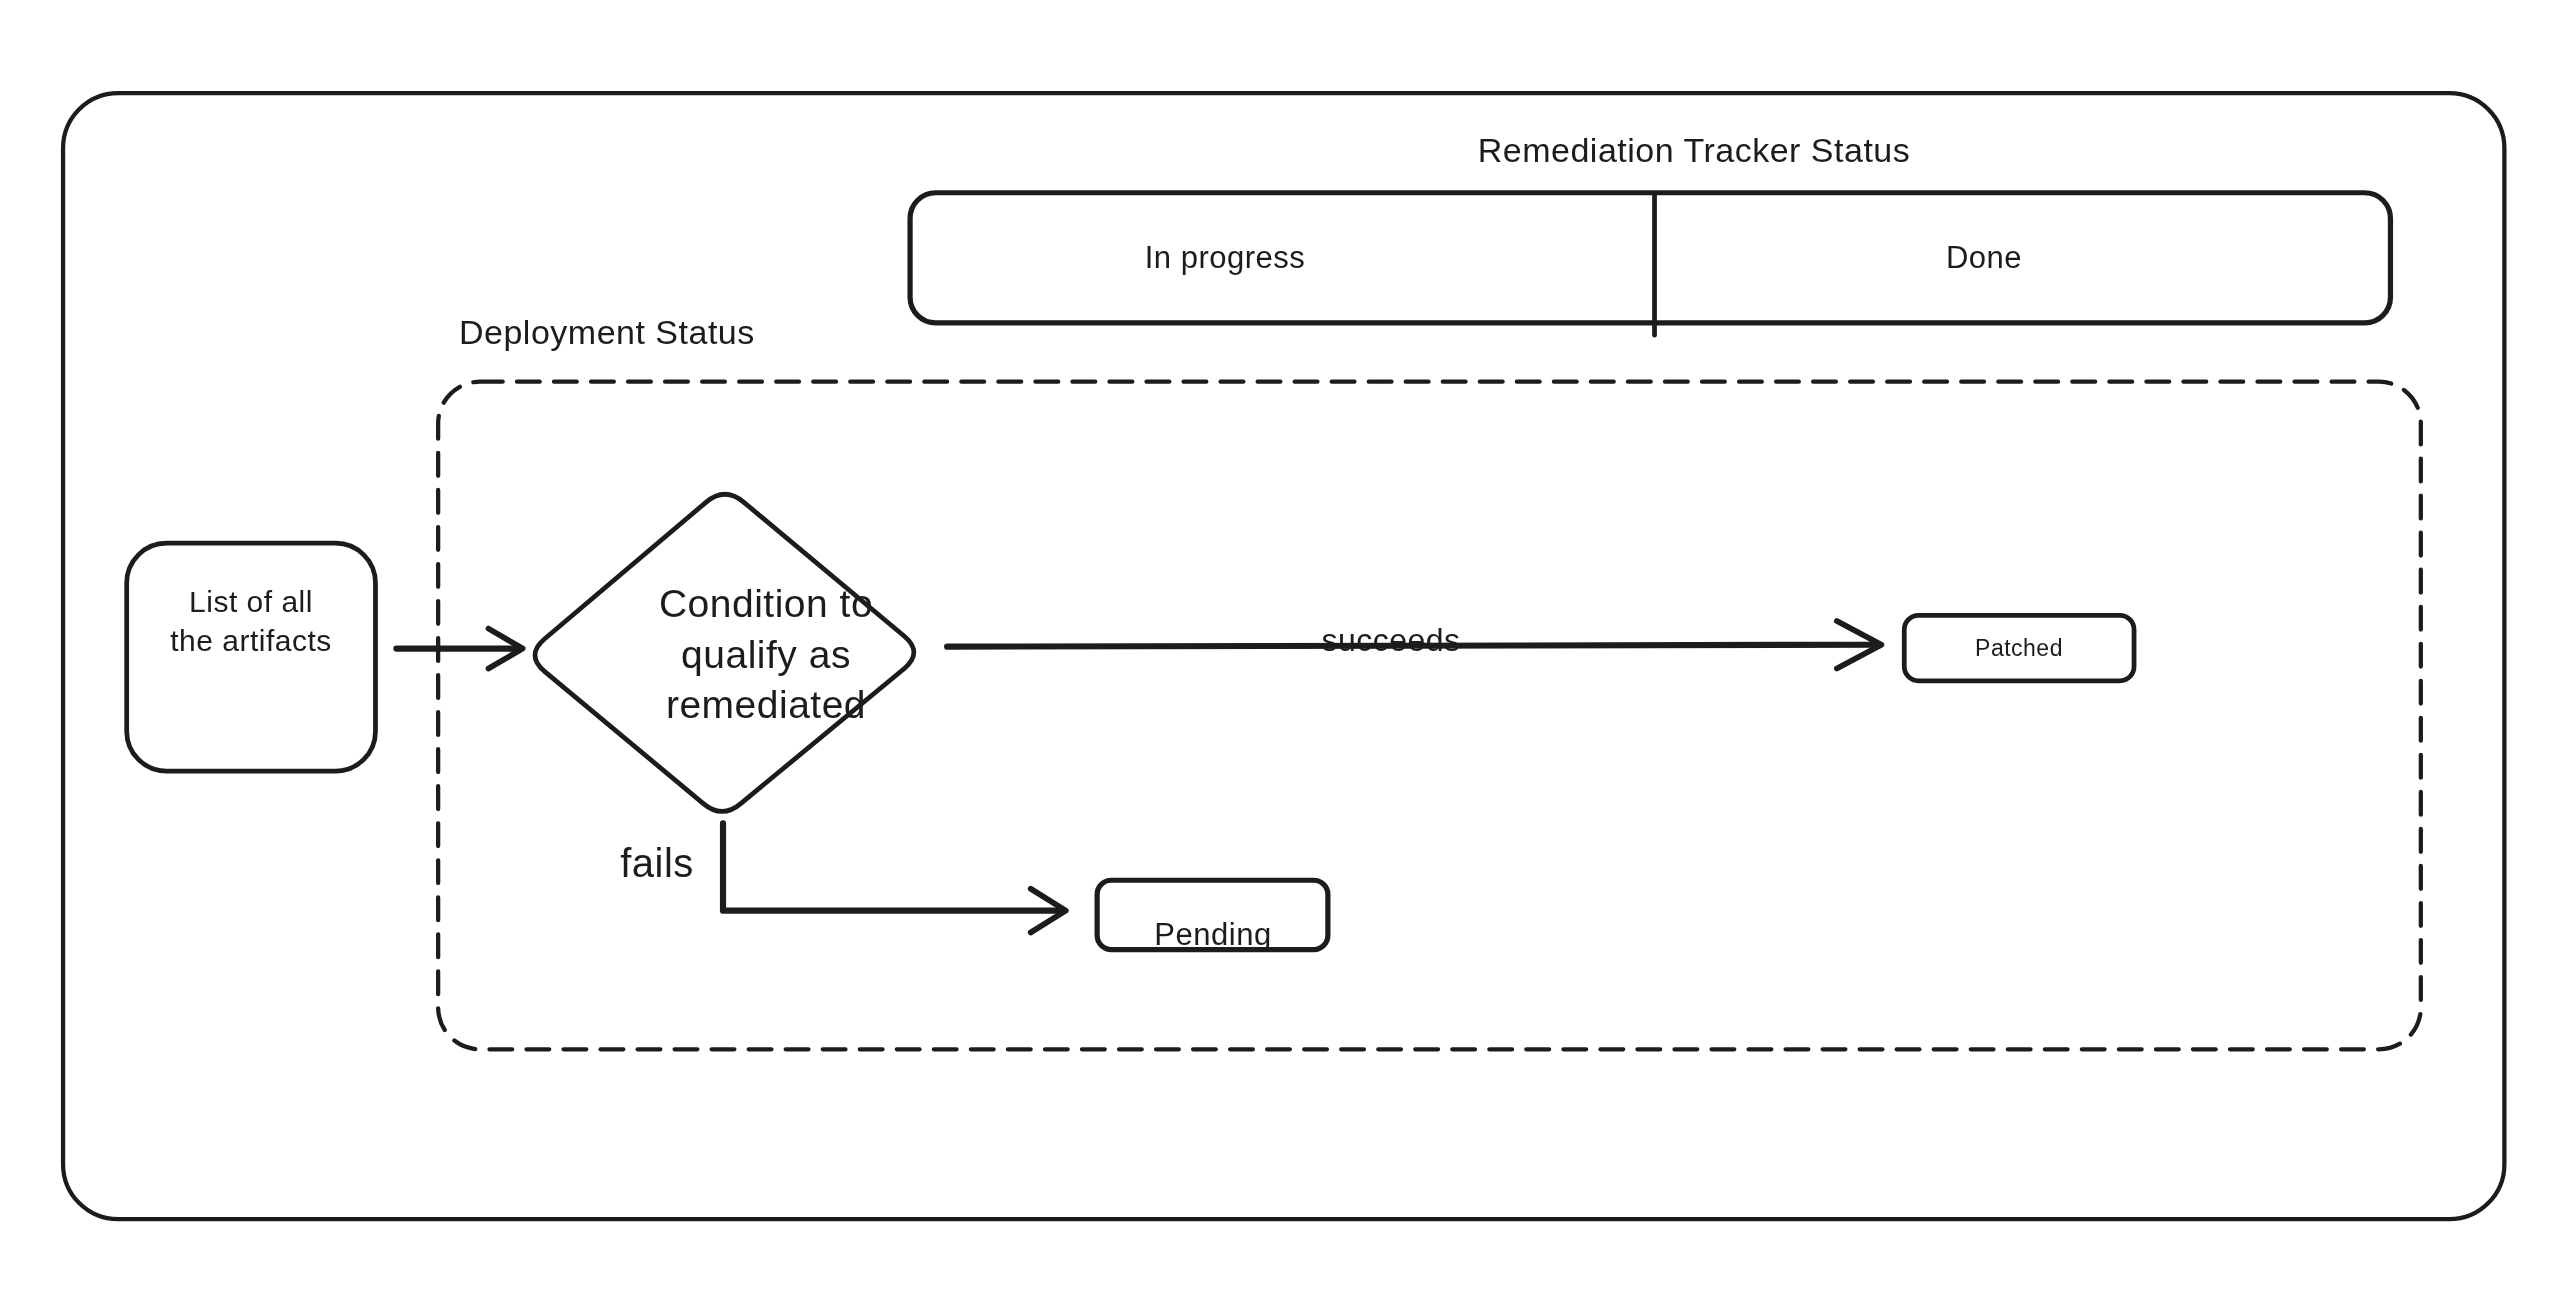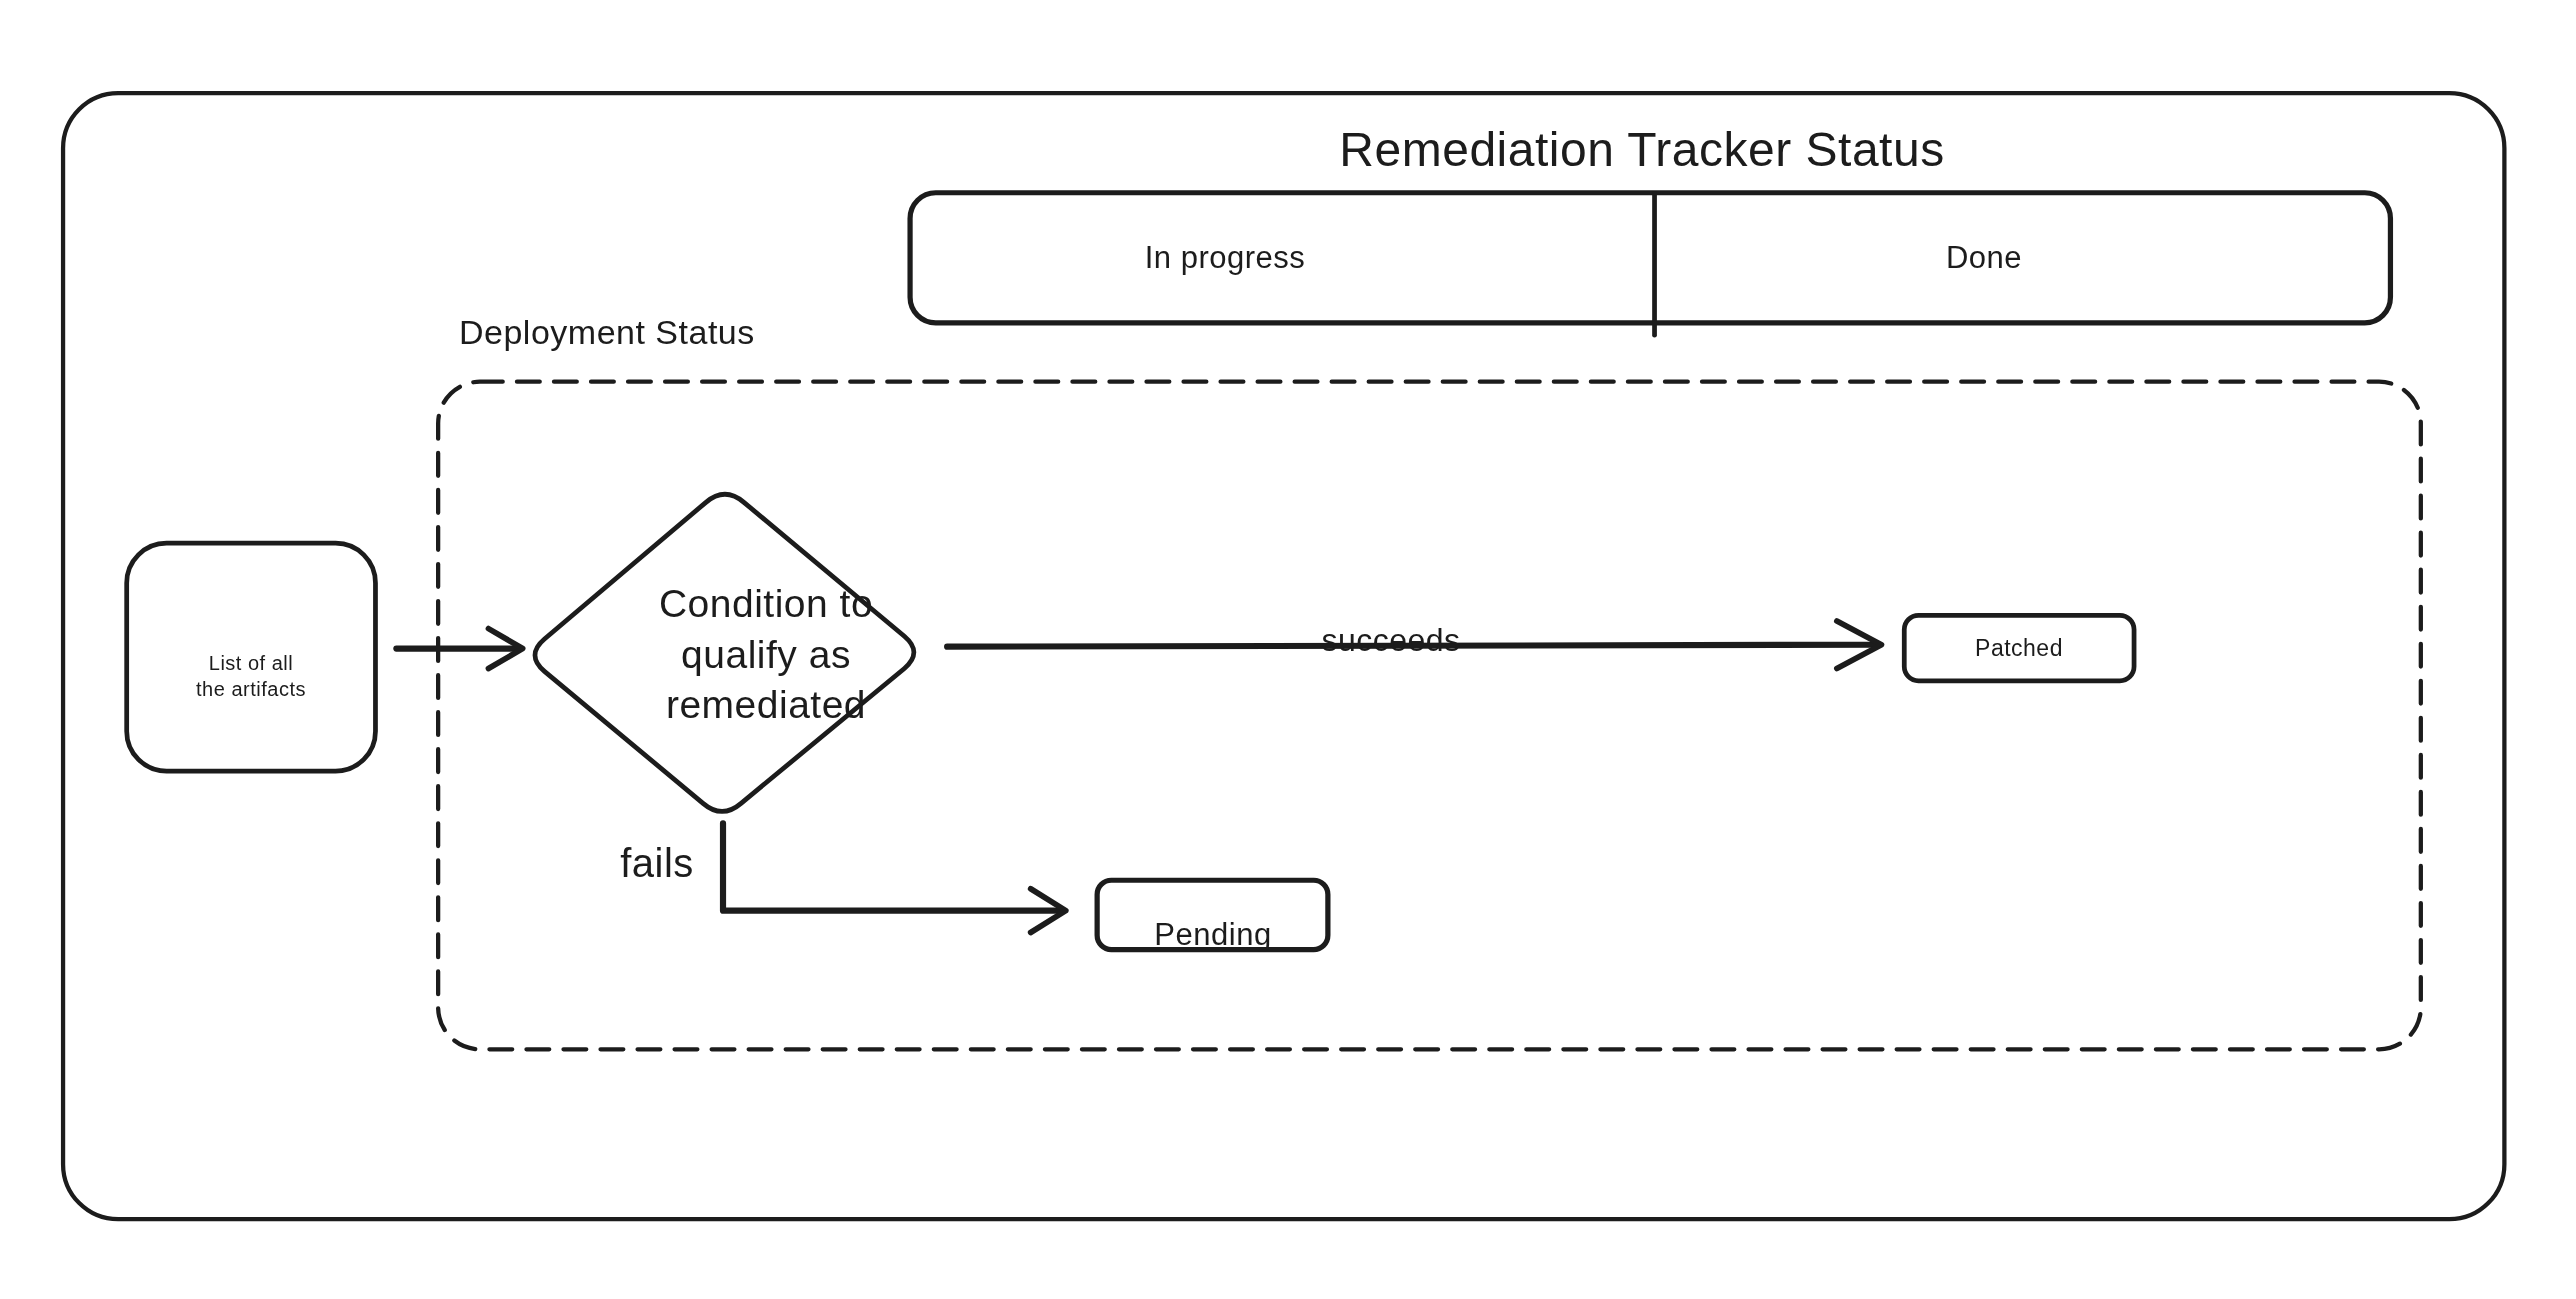--- a/index.html
+++ b/index.html
@@ -71,29 +71,29 @@
       <path d="M 997 681 L 1976 679" class="ink" stroke-width="6.5"></path>
       <path d="M 1934 654 L 1981 679 L 1934 704" class="ink" stroke-width="6"></path>
     </g>
 
     <g>
       <path d="M 761 867 L 761 959 L 1115 959" class="ink" stroke-width="6.5"></path>
       <path d="M 1085 936 L 1122 959 L 1085 982" class="ink" stroke-width="6"></path>
     </g>
   </svg>
 
-  <div class="lbl" style="left:1642px; top:150px; font-size:48px;">Remediation Tracker Status</div>
+  <div class="lbl" style="left:1694px; top:150px; font-size:34px;">Remediation Tracker Status</div>
 
   <div class="lbl" style="left:1225px; top:258px; font-size:31px;">In progress</div>
 
   <div class="lbl" style="left:1984px; top:258px; font-size:31px;text-align:center;">Done</div>
 
   <div class="lbl-left" style="left:459px; top:332px; font-size:34px;">Deployment Status</div>
 
-  <div class="lbl" style="left:251px; top:676px; font-size:20px;">List of all
+  <div class="lbl" style="left:251px; top:621px; font-size:30px;">List of all
 the artifacts</div>
 
   <div class="lbl" style="left:766px; top:655px; font-size:39px;">Condition to
 qualify as
 remediated</div>
 
   <div class="lbl" style="left:1391px; top:609px; font-size:32px;margin-top:32px;">succeeds</div>
 
   <div class="lbl" style="left:657px; top:863px; font-size:40px;">fails</div>
 

